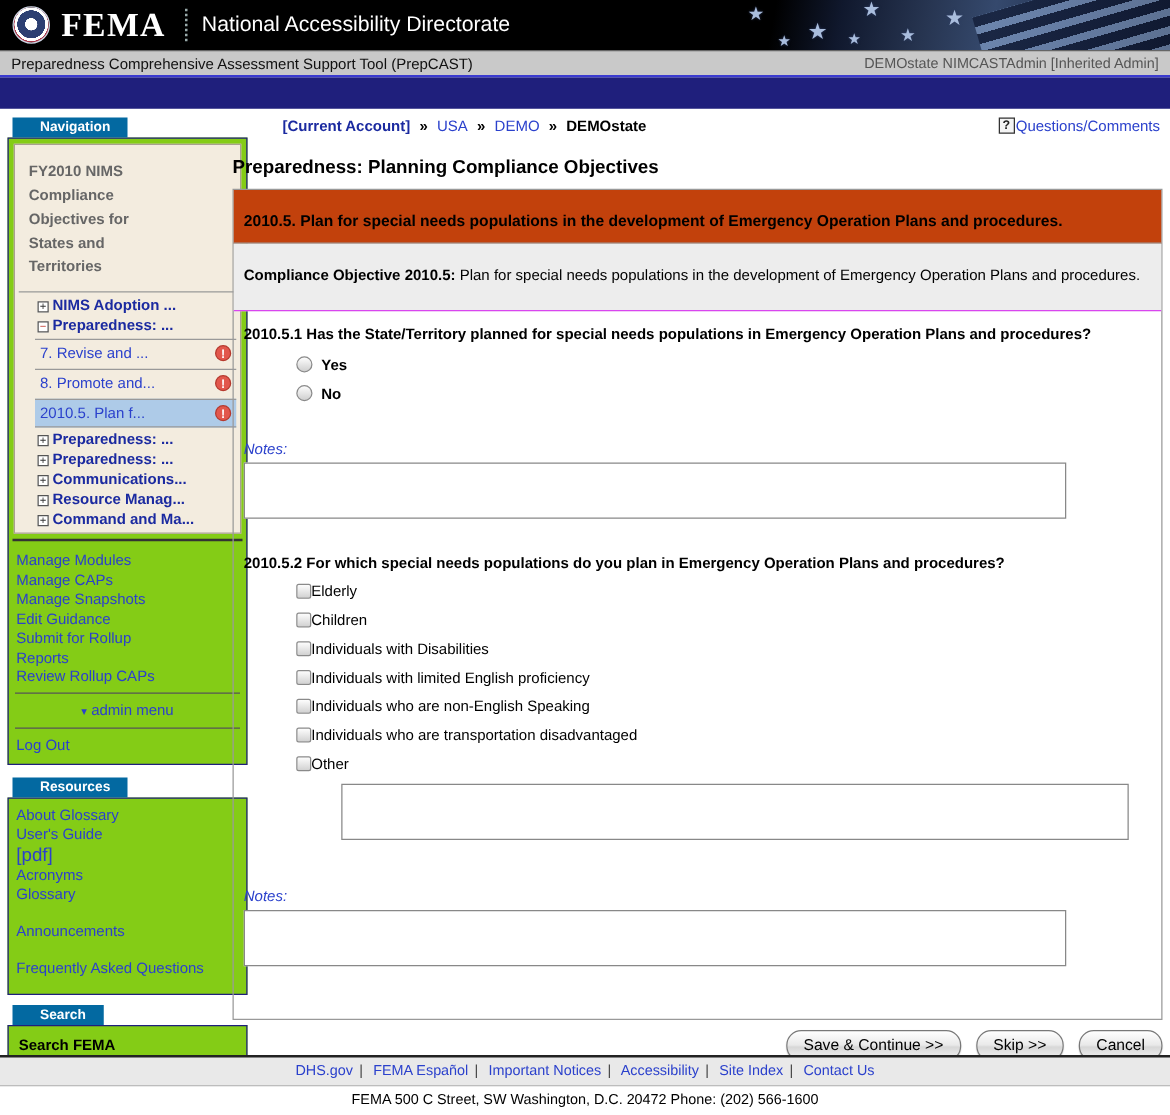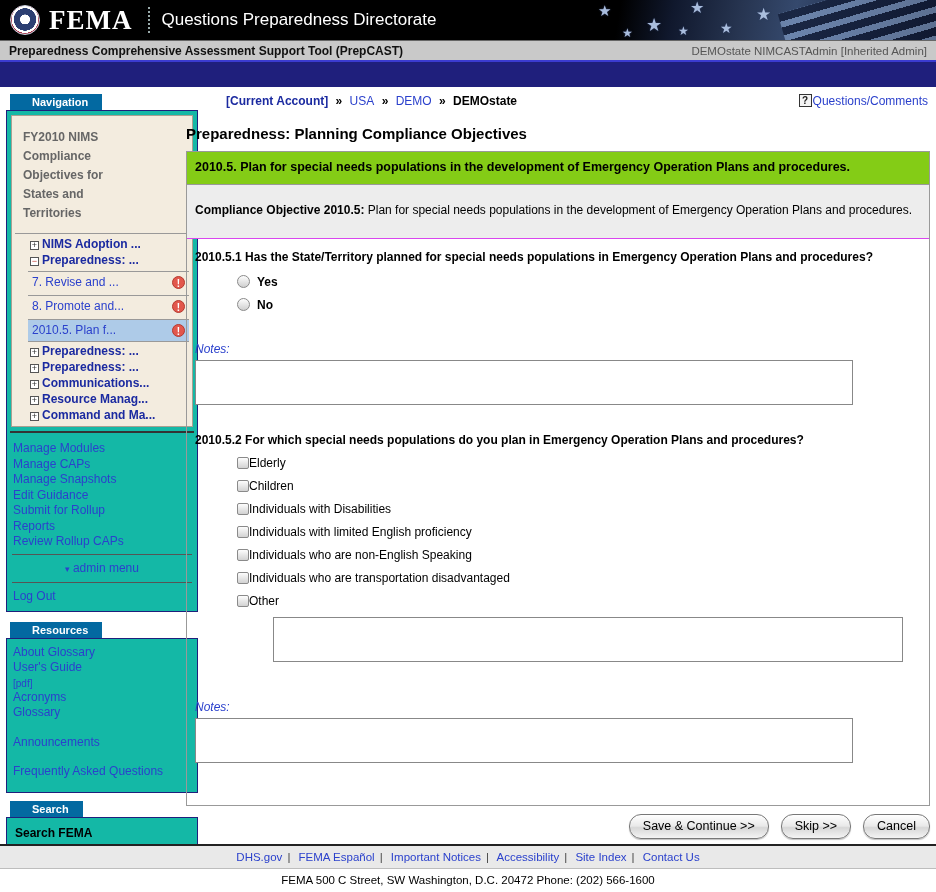--- a/index.html
+++ b/index.html
@@ -24,33 +24,33 @@
   .flag { position:absolute; right:0; top:0; width:376px; height:40px; overflow:hidden;
     background:linear-gradient(100deg,#000 0%,#000 16%,#10182d 30%,#273551 48%,#35496d 62%,#22304f 80%,#0e1526 100%);
   }
   .flag .stripes { position:absolute; right:-28px; top:-12px; width:180px; height:70px; transform:rotate(-16deg);
     background:repeating-linear-gradient(0deg, rgba(140,168,210,.62) 0 6px, rgba(16,26,52,.72) 6px 14px); }
   .flag .star { position:absolute; color:#a9bddd; text-shadow:0 0 2px #33406a; }
 
   
   .appbar { height:22px; background:#c9c9c9; border-top:1px solid #666; border-bottom:2px solid #3b3bd0;
     display:flex; justify-content:space-between; align-items:center; padding:0 9px; }
-  .appbar-title { font-weight:bold; font-size:12px; color:#111; }
+  .appbar-title { font-weight:normal; font-size:12px; color:#111; }
   .appbar-user { font-size:11.5px; color:#555; }
   .navybar { height:25px; background:#1f1f7c; }
 
   
   .content { display:flex; align-items:flex-start; padding:7px 0 0 6px; }
   .sidebar { width:165px; flex:none; }
   .maincol { width:744px; flex:none; margin-left:15px; }
 
   
   .side-tab { display:inline-block; background:#0369a1; color:#fff; font-weight:bold; font-size:11px;
     padding:2px 14px 2px 22px; margin-left:4px; }
-  .side-box { border:1px solid #1f1f7c; background:#14b8a6; width:192px; }
+  .side-box { border:1px solid #1f1f7c; background:#84cc16; width:192px; }
   .navbox-inner { background:#f3ecdf; border:1px solid #a9a091; margin:4px; padding:4px 3px 2px 3px; }
   .nav-heading { color:#666; font-weight:bold; font-size:12px; line-height:19px; padding:8px 6px 10px 8px; width:126px; }
   .tree { border-top:1px solid #999; padding-top:3px; }
   .tree-item { font-weight:bold; color:#1b2aa0; font-size:12px; line-height:15px; padding:0 2px 1px 2px; cursor:pointer;margin-left:13px; }
   .expander { display:inline-block; width:9px; height:9px; border:1px solid #555; background:#fff;
     font-size:9px; line-height:7px; text-align:center; color:#333; margin-right:3px; font-weight:normal; }
   .expander.minus { color:#c23a2e; }
   .tree-item.plain { font-weight:normal; color:#2b41cc; border-top:1px solid #999; margin-top:2px; padding:3px 4px 3px 4px;
     display:flex; align-items:center; justify-content:space-between; }
   .tree-item.selected { background:#aecbe8; border-bottom:1px solid #999; margin-bottom:2px; }
@@ -60,21 +60,21 @@
   .side-links { padding:5px 0 4px 6px; }
   .side-links a { display:block; font-size:12px; line-height:15.5px; }
   .admin-row { text-align:center; padding:6px 0 7px; color:#2b41cc; cursor:pointer; }
   .tri { font-size:9px; color:#2b41cc; }
   hr.thin { border:none; border-top:1px solid #555; margin:0 5px; }
   .logout-row { padding:6px 0 8px 6px; }
 
   .gap10 { height:10px; } .gap8 { height:8px; }
   .res-box { padding:6px 0 12px 6px; }
   .res-box a { display:block; font-size:12px; line-height:15.5px; }
-  .pdf-small { font-size:10px; color:#2b41cc;margin-top:40px; }
+  .pdf-small { font-size:15px; color:#2b41cc;margin-top:40px; }
   .spacer14 { height:14px; }
 
   .search-box { padding:5px 7px 16px 7px; }
   .search-heading { font-weight:bold; font-size:12px; margin:3px 0 10px 1px; color:#000; }
   .search-row { display:flex; align-items:center; }
   .search-input { width:97px; height:21px; border:1px solid #888; background:#fff; font:inherit; padding:0 3px; }
   .go-btn { margin-left:10px; border:1px solid #777; border-radius:11px; padding:2px 10px 3px; font-size:12.5px;
     background:linear-gradient(#fdfdfd,#e6e6e6 50%,#d8d8d8 55%,#f0f0f0); cursor:pointer; }
   .adv-row { text-align:right; padding:7px 10px 0 0; }
 
@@ -83,22 +83,22 @@
   .crumb > * { margin-right:4px; }
   .crumb-acct { color:#1b2aa0; font-weight:bold;margin-left:40px; }
   .crumb-sep { color:#000; font-weight:bold; }
   .crumb-cur { font-weight:bold; color:#000; }
   .qc-link { display:flex; align-items:flex-start; }
   .q-icon { width:13px; height:13px; border:1px solid #333; background:#f4f4f4; color:#222; font-weight:bold;
     font-size:10px; line-height:12px; text-align:center; margin-right:1px; flex:none; }
   .page-title { font-size:15px; font-weight:bold; margin:17px 0 9px 0; }
 
   .main-box { border:1px solid #999; width:744px; }
-  .obj-banner { background:#84cc16; border-bottom:1px solid #999; font-weight:bold; font-size:12.5px;
-    padding:6px 10px 7px 8px; line-height:1.55; }
+  .obj-banner { background:#c2410c; border-bottom:1px solid #999; font-weight:bold; font-size:12.5px;
+    padding:16px 10px 7px 8px; line-height:1.55; }
   .obj-desc { background:#ededed; border-bottom:1px solid #d946ef; padding:18px 8px 19px; font-size:12px; line-height:1.3; }
   .q-body { padding:11px 8px 0 8px; }
   .q-text { font-weight:bold; font-size:12px; }
   .opt-col { margin:11px 0 0 42px; }
   .opt-row { display:flex; align-items:center; margin-bottom:9px; }
   .opt-row .lbl { font-weight:bold; margin-left:7px; cursor:pointer; }
   input[type=radio].mac { appearance:none; width:13px; height:13px; border:1px solid #8a8a8a; border-radius:50%;
     background:linear-gradient(#fdfdfd,#cfcfcf); margin:0; cursor:pointer; }
   input[type=checkbox].mac { appearance:none; width:12px; height:12px; border:1px solid #8a8a8a; border-radius:2px;
     background:linear-gradient(#fdfdfd,#d2d2d2); margin:0; cursor:pointer; }
@@ -129,21 +129,21 @@
 </style>
 </head>
 <body>
 
 <div class="masthead">
   <span class="seal">
       <span class="seal-glyph">★</span>
     </span>
   <span class="fema-word">FEMA</span>
   <span class="dotted-sep"></span>
-  <span class="directorate">Questions Preparedness Directorate</span>
+  <span class="directorate">National Accessibility Directorate</span>
   <div class="flag">
     <div class="stripes"></div>
     <span class="star" style="left:38px;top:2px;font-size:15px;">★</span>
     <span class="star" style="left:86px;top:14px;font-size:18px;">★</span>
     <span class="star" style="left:130px;top:-2px;font-size:16px;">★</span>
     <span class="star" style="left:160px;top:20px;font-size:14px;">★</span>
     <span class="star" style="left:196px;top:4px;font-size:17px;">★</span>
     <span class="star" style="left:118px;top:24px;font-size:12px;">★</span>
     <span class="star" style="left:62px;top:26px;font-size:12px;">★</span>
   </div>

